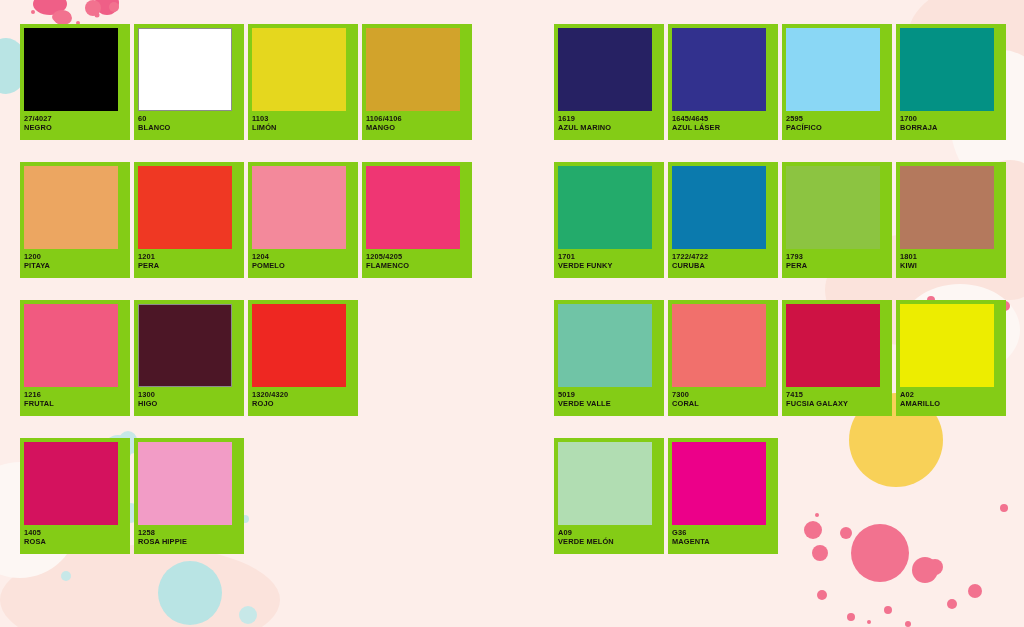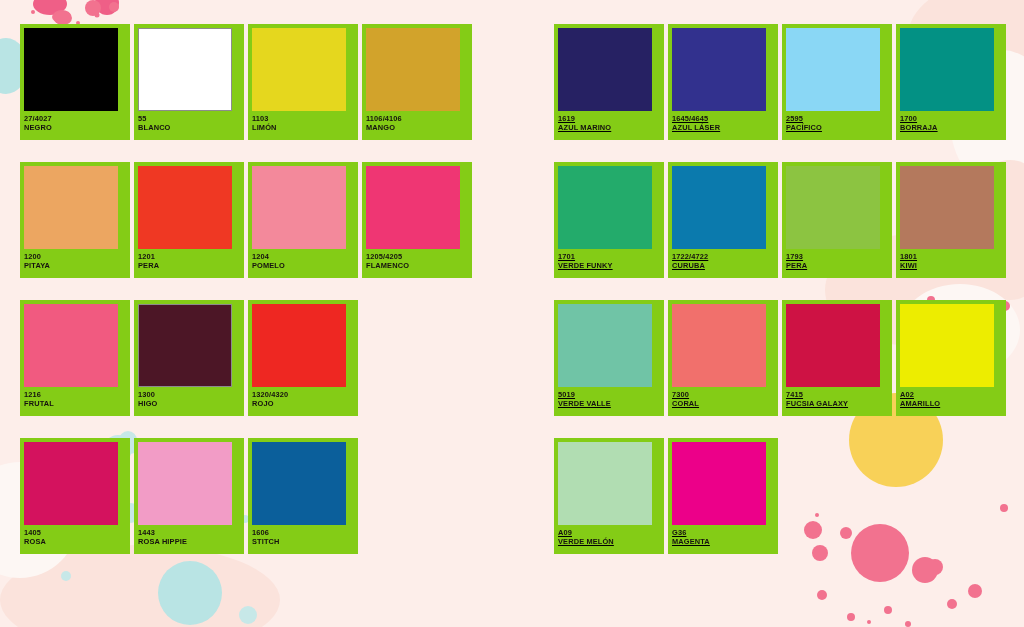--- a/index.html
+++ b/index.html
@@ -40,21 +40,21 @@
     align-items: flex-start;
     margin-bottom: 22px;
   }
 
   .group {
     display: flex;
     align-items: flex-start;
   }
 
   .group-left  { width: 520px; }
-  .group-right { margin-left: 14px; text-decoration: underline; }
+  .group-right { margin-left: 14px; }
 
   .card {
     width: 110px;
     height: 116px;
     background: #84cc16;
     margin-right: 4px;
     padding: 4px 4px 0 4px;
     display: flex;
     flex-direction: column;
     flex: 0 0 auto;
@@ -155,21 +155,21 @@
         <div class="card">
           <div class="swatch" style="background: rgb(0, 0, 0);"></div>
           <div class="meta">
             <span class="code">27/4027</span>
             <span class="cname">NEGRO</span>
           </div>
         </div>
         <div class="card">
           <div class="swatch bordered" style="background: rgb(255, 255, 255);"></div>
           <div class="meta">
-            <span class="code">55</span>
+            <span class="code">60</span>
             <span class="cname">BLANCO</span>
           </div>
         </div>
         <div class="card">
           <div class="swatch" style="background: rgb(229, 215, 30);"></div>
           <div class="meta">
             <span class="code">1103</span>
             <span class="cname">LIMÓN</span>
           </div>
         </div>
@@ -334,29 +334,22 @@
         <div class="card">
           <div class="swatch" style="background: rgb(212, 18, 94);"></div>
           <div class="meta">
             <span class="code">1405</span>
             <span class="cname">ROSA</span>
           </div>
         </div>
         <div class="card">
           <div class="swatch" style="background: rgb(242, 156, 198);"></div>
           <div class="meta">
-            <span class="code">1443</span>
+            <span class="code">1258</span>
             <span class="cname">ROSA HIPPIE</span>
-          </div>
-        </div>
-        <div class="card">
-          <div class="swatch" style="background: rgb(11, 95, 155);"></div>
-          <div class="meta">
-            <span class="code">1606</span>
-            <span class="cname">STITCH</span>
           </div>
         </div>
       </div>
       <div class="group group-right">
         <div class="card">
           <div class="swatch" style="background: rgb(177, 221, 178);"></div>
           <div class="meta">
             <span class="code">A09</span>
             <span class="cname">VERDE MELÓN</span>
           </div>

